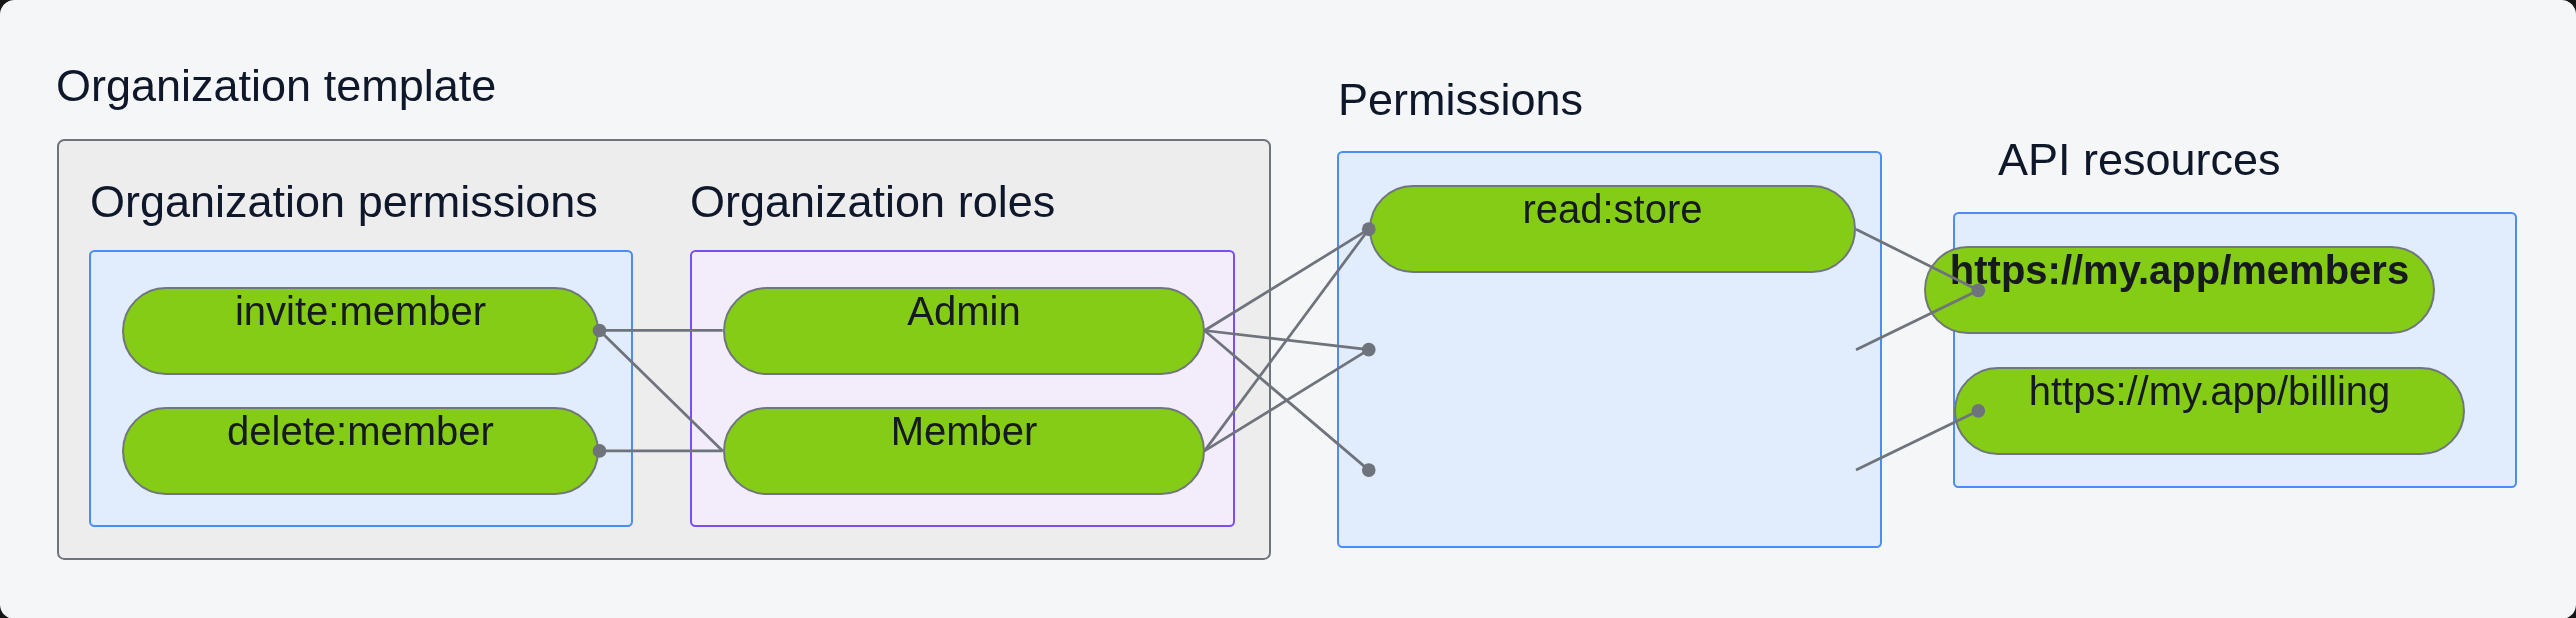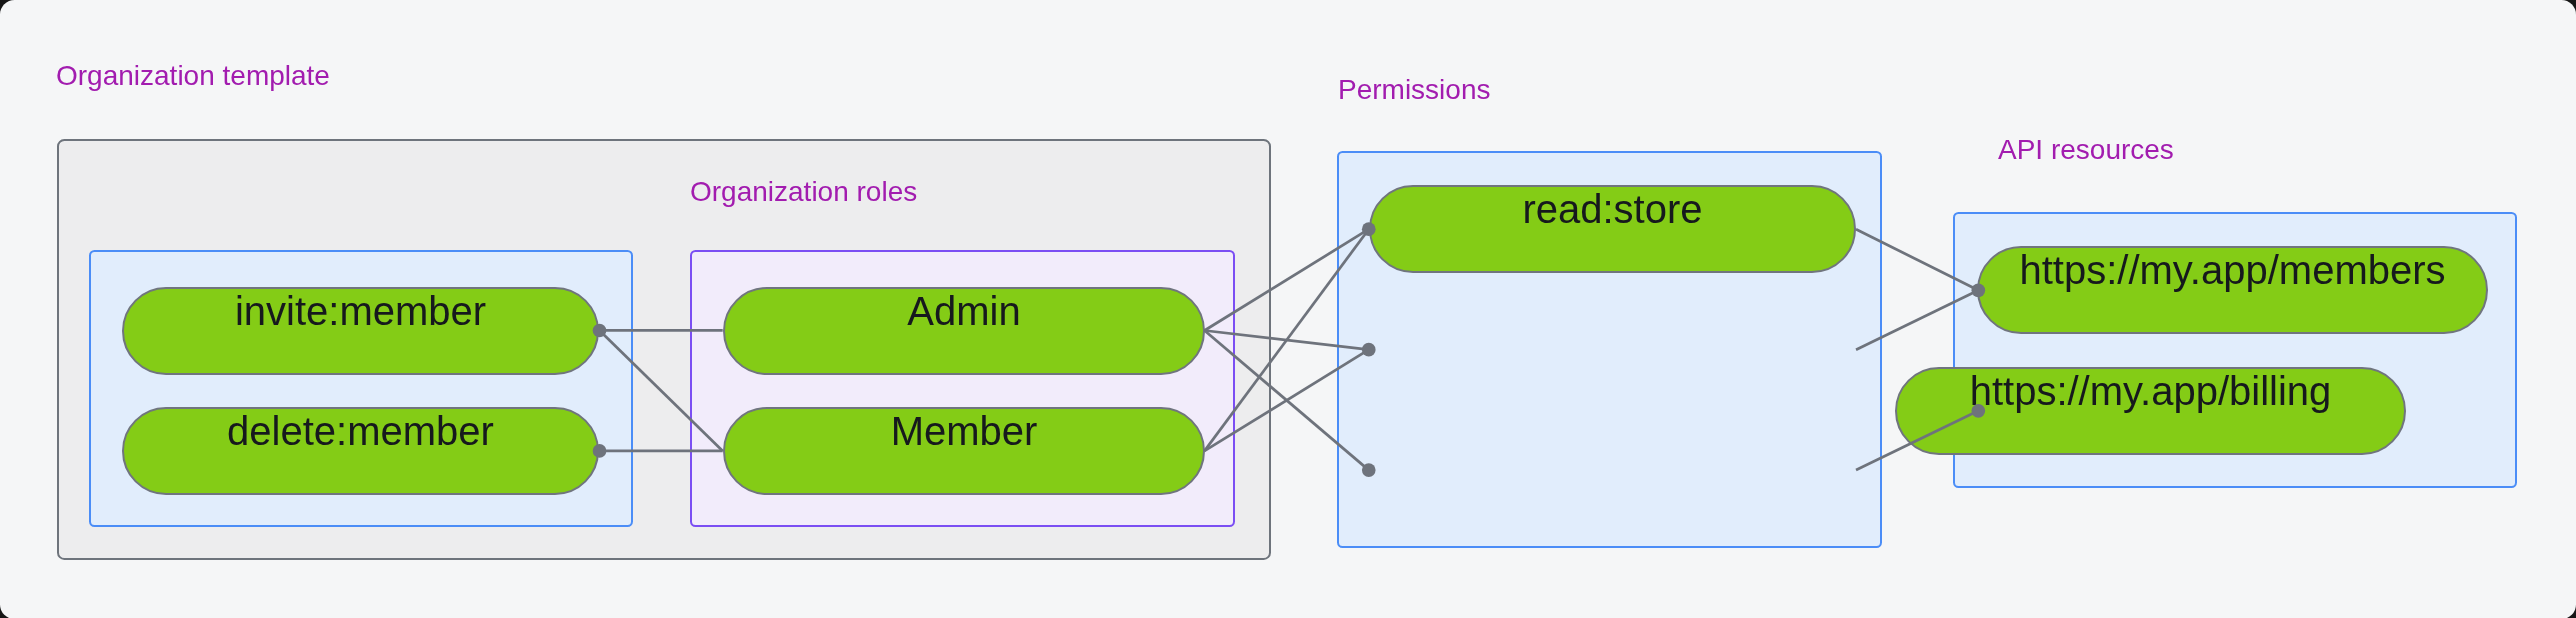--- a/index.html
+++ b/index.html
@@ -3,22 +3,22 @@
 <meta charset="utf-8">
 <style>
   html,body{margin:0;padding:0;background:#161616;}
   .canvas{
     position:relative;width:2576px;height:619px;background:#f5f6f7;
     border-radius:14.6px;overflow:hidden;
     font-family:"Liberation Sans","DejaVu Sans",sans-serif;
     color:#1a1e23;
   }
   .section-label{
-    position:absolute;font-size:28px;font-weight:500;letter-spacing:0;
-    white-space:nowrap;color:#a21caf;
+    position:absolute;font-size:45px;font-weight:500;letter-spacing:0;
+    white-space:nowrap;color:#0f172a;
   }
   .group-box{position:absolute;box-sizing:border-box;border-radius:7.3px;}
   .box-gray{
     left:57px;top:139px;width:1214px;height:421px;
     background:#ededee;border:2.7px solid #6e747c;
   }
   .box-blue1{
     left:89px;top:250px;width:544px;height:277px;
     background:#e1edfc;border:2.7px solid #4b8df7;border-radius:5.5px;
   }
@@ -40,38 +40,39 @@
     display:flex;align-items:flex-start;justify-content:center;
     font-size:40px;color:#16191d;white-space:nowrap;z-index:10;
   }
   .pill-invite {left:122px; top:287px; width:477px;}
   .pill-delete {left:122px; top:407px; width:477px;}
   .pill-admin  {left:723px; top:287px; width:482px;}
   .pill-member {left:723px; top:407px; width:482px;}
   .pill-read   {left:1369px;top:185px; width:487px;}
   .pill-update {left:1369px;top:306px; width:487px;}
   .pill-manage {left:1369px;top:426px; width:487px;}
-  .pill-members{left:1977px;top:246px; width:511px;}
-  .pill-billing{left:1895px;top:367px; width:511px;}
+  .pill-members{left:1924px;top:246px; width:511px;font-weight:bold;}
+  .pill-billing{left:1954px;top:367px; width:511px;}
   #edge-layer{position:absolute;left:0;top:0;z-index:30;pointer-events:none;}
   .lbl-template   {left:56px;  top:60px;}
   .lbl-permissions{left:90px;  top:176px;}
   .lbl-roles      {left:690px; top:176px;}
   .lbl-perm-group {left:1338px;top:74px;text-align:center;}
   .lbl-api        {left:1953px;top:134px;margin-left:45px;}
 </style>
 </head>
 <body>
 
 <div class="canvas">
 
   <div class="section-label lbl-template">Organization template</div>
 
   <div class="group-box box-gray"></div>
 
+  <div class="section-label lbl-permissions">Organization permissions</div>
 
   <div class="section-label lbl-roles">Organization roles</div>
 
   <div class="section-label lbl-perm-group">Permissions</div>
 
   <div class="section-label lbl-api">API resources</div>
 
   <div class="group-box box-blue1"></div>
   <div class="group-box box-purple"></div>
   <div class="group-box box-blue2"></div>

